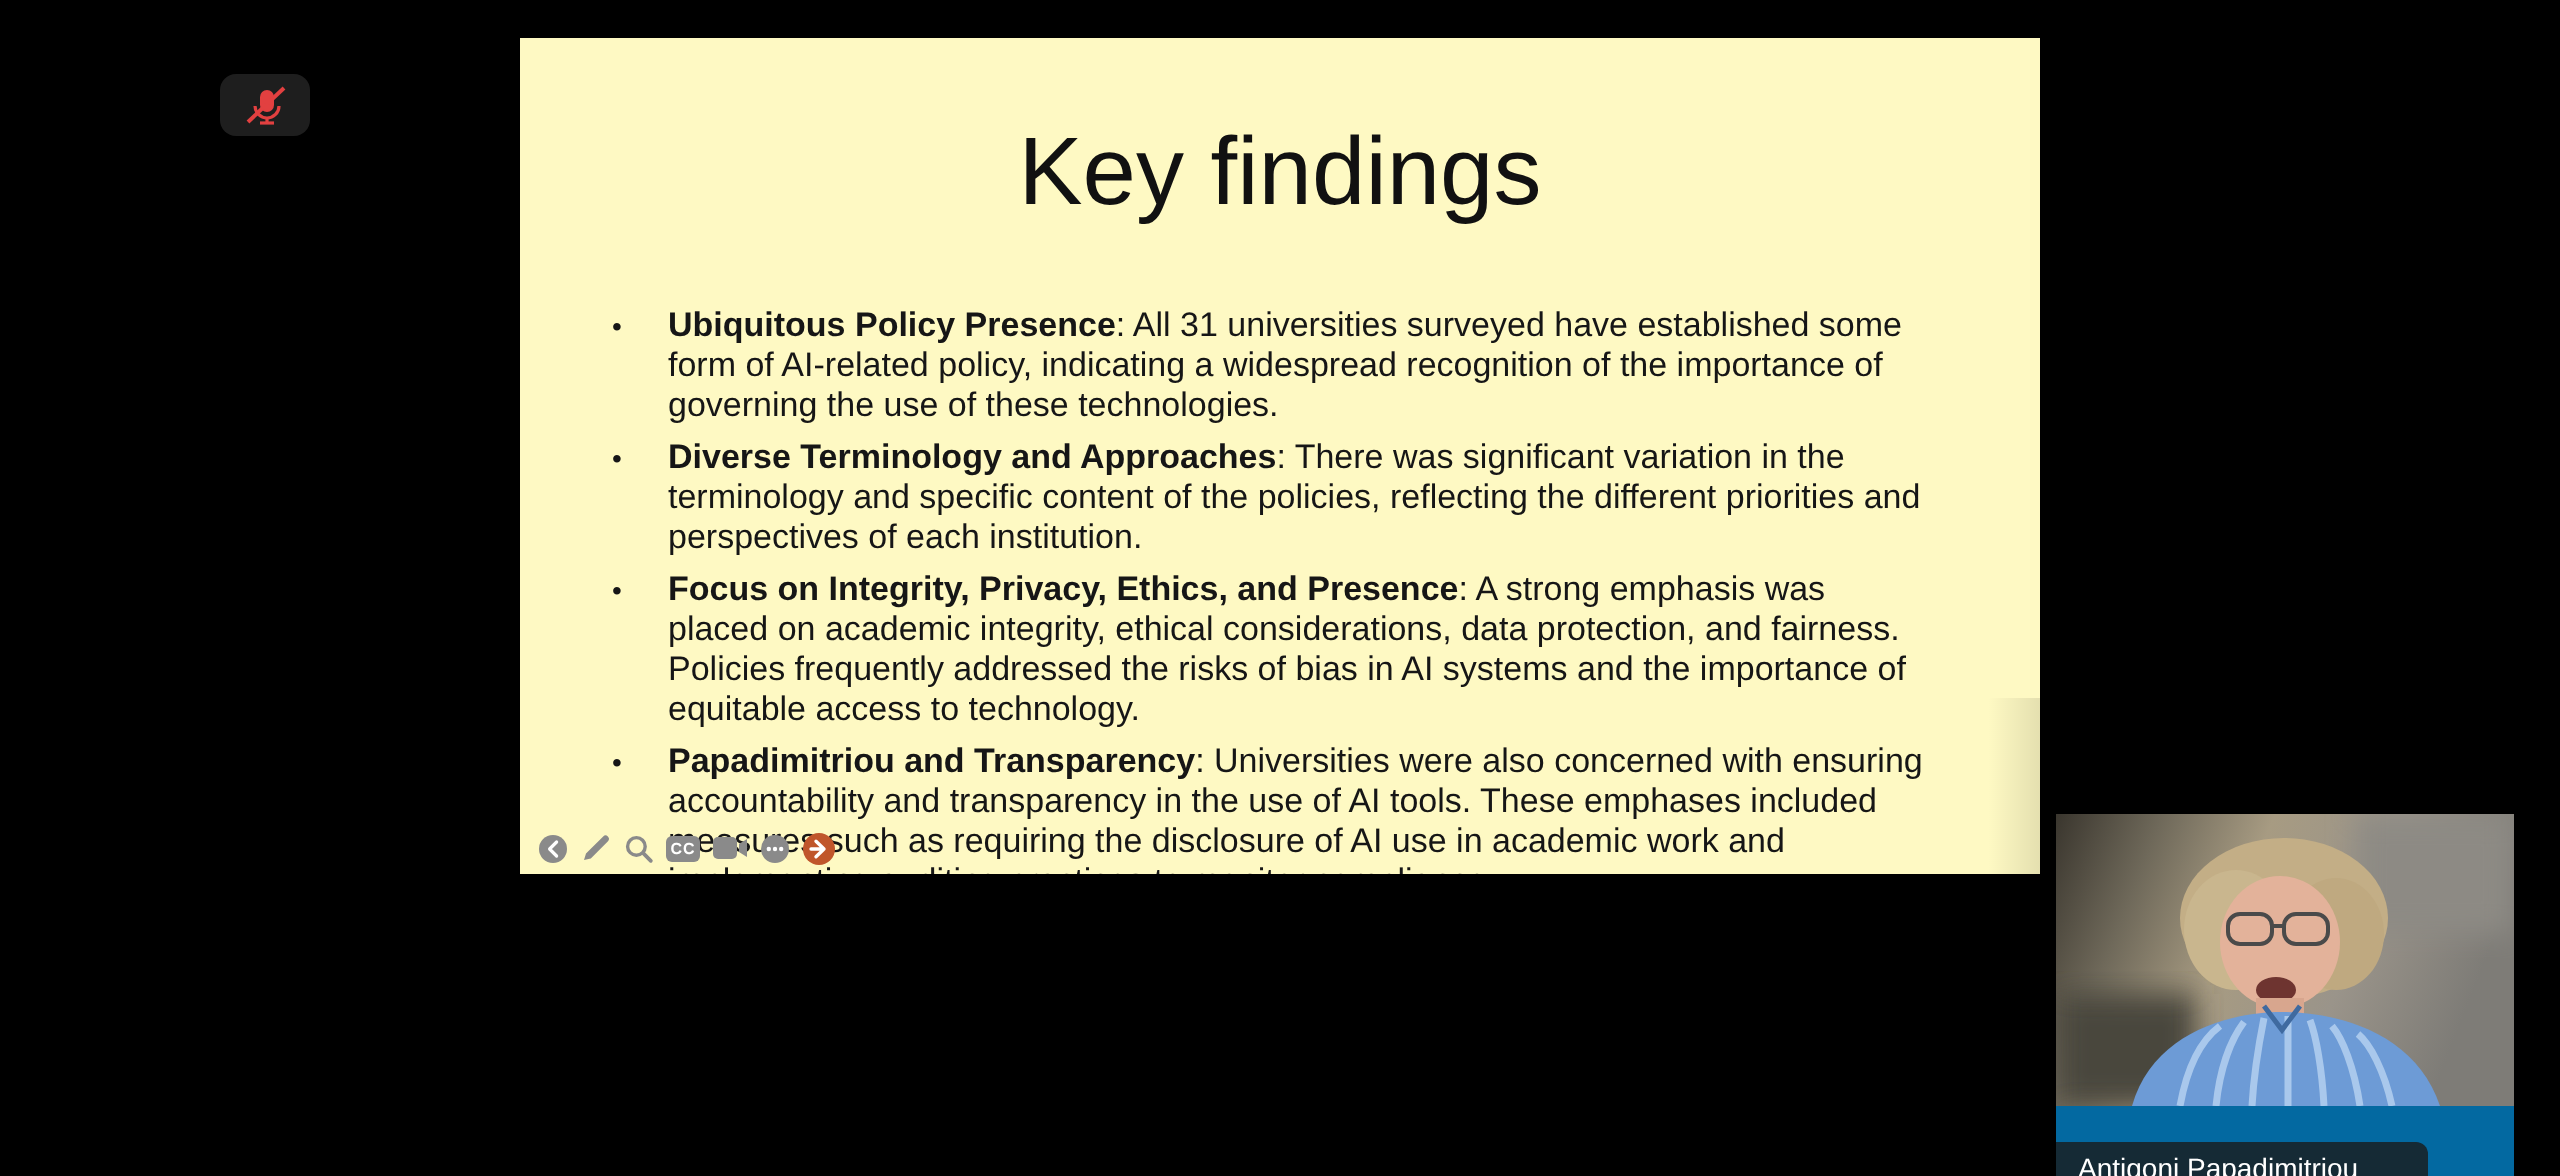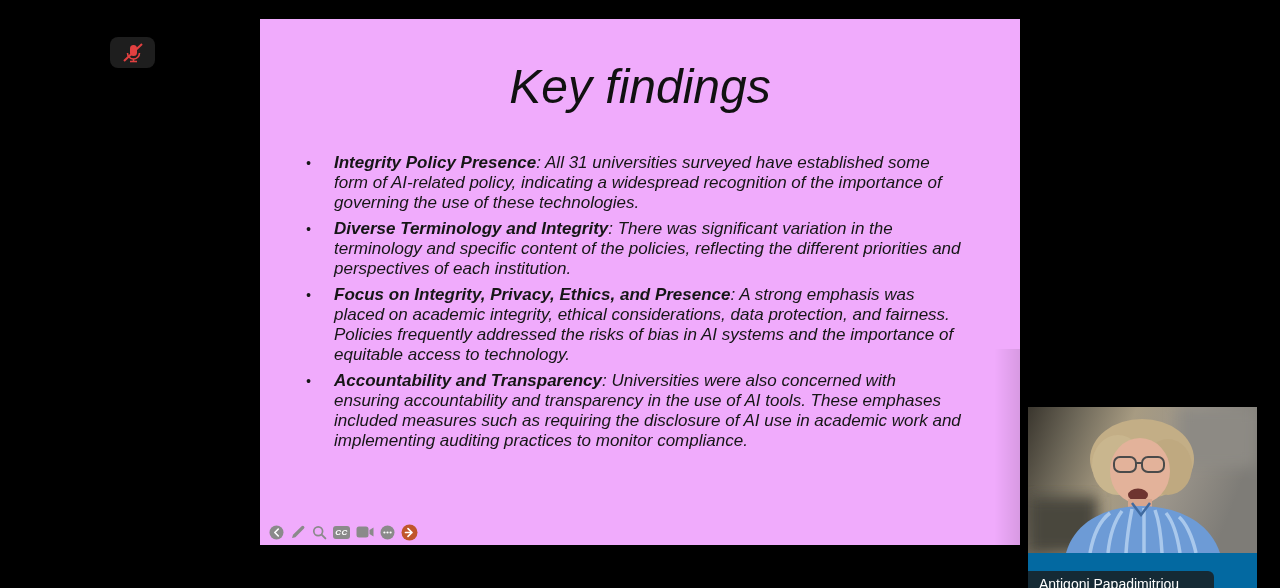--- a/index.html
+++ b/index.html
@@ -8,22 +8,22 @@
 
   
   .mute-badge{
     position:absolute; left:110px; top:37px; width:45px; height:31px;
     background:#1e1e1e; border-radius:8px;
     display:flex; align-items:center; justify-content:center;
   }
 
   
   .slide{
-    position:absolute; left:260px; top:19px; width:760px; height:526px;
-    background:#f0abfc; overflow:hidden;font-style:italic;
+    position:absolute; left:260px; top:19px; width:760px; height:418px;
+    background:#fef9c3; overflow:hidden;
   }
   .slide-shadow{
     position:absolute; right:0; top:330px; width:26px; height:239px;
     background:linear-gradient(to right, rgba(0,0,0,0) 0%, rgba(0,0,0,0.10) 100%);
     pointer-events:none;
   }
   .slide-title{
     margin-top:40px; text-align:center;
     font-size:48px; color:#111; letter-spacing:0px; font-weight:400;
   }
@@ -79,33 +79,33 @@
     </svg>
   </span>
 </div>
 
 <div class="slide">
   <h1 class="slide-title">Key findings</h1>
 
   <ul class="bullets">
     <li>
       <span class="marker">•</span>
-      <span class="btext"><span class="b-head">Integrity Policy Presence</span><span>: All 31 universities surveyed have established some form of AI-related policy, indicating a widespread recognition of the importance of governing the use of these technologies.</span></span>
-    </li>
-    <li>
-      <span class="marker">•</span>
-      <span class="btext"><span class="b-head">Diverse Terminology and Integrity</span><span>: There was significant variation in the terminology and specific content of the policies, reflecting the different priorities and perspectives of each institution.</span></span>
+      <span class="btext"><span class="b-head">Ubiquitous Policy Presence</span><span>: All 31 universities surveyed have established some form of AI-related policy, indicating a widespread recognition of the importance of governing the use of these technologies.</span></span>
+    </li>
+    <li>
+      <span class="marker">•</span>
+      <span class="btext"><span class="b-head">Diverse Terminology and Approaches</span><span>: There was significant variation in the terminology and specific content of the policies, reflecting the different priorities and perspectives of each institution.</span></span>
     </li>
     <li>
       <span class="marker">•</span>
       <span class="btext"><span class="b-head">Focus on Integrity, Privacy, Ethics, and Presence</span><span>: A strong emphasis was placed on academic integrity, ethical considerations, data protection, and fairness. Policies frequently addressed the risks of bias in AI systems and the importance of equitable access to technology.</span></span>
     </li>
     <li>
       <span class="marker">•</span>
-      <span class="btext"><span class="b-head">Accountability and Transparency</span><span>: Universities were also concerned with ensuring accountability and transparency in the use of AI tools. These emphases included measures such as requiring the disclosure of AI use in academic work and implementing auditing practices to monitor compliance.</span></span>
+      <span class="btext"><span class="b-head">Papadimitriou and Transparency</span><span>: Universities were also concerned with ensuring accountability and transparency in the use of AI tools. These emphases included measures such as requiring the disclosure of AI use in academic work and implementing auditing practices to monitor compliance.</span></span>
     </li>
   </ul>
 
   <div class="slide-shadow"></div>
 
   <div class="scrollbar"></div>
 
   <div class="toolbar">
     <span class="tb">
       <svg width="15" height="15" viewBox="0 0 15 15">

